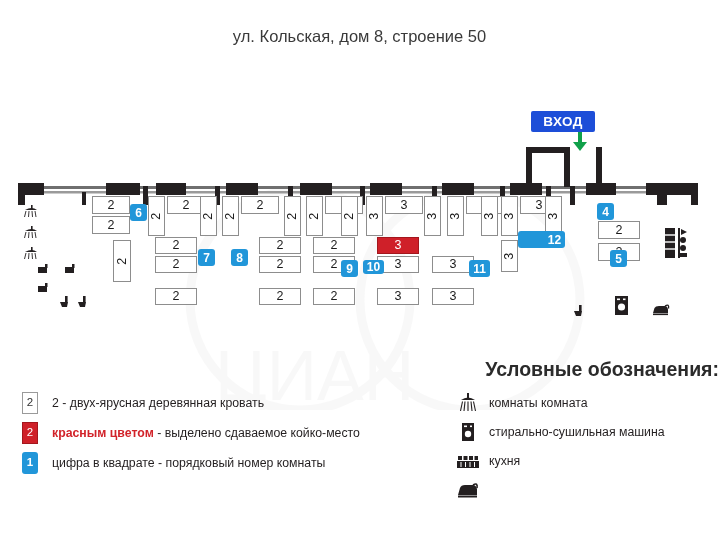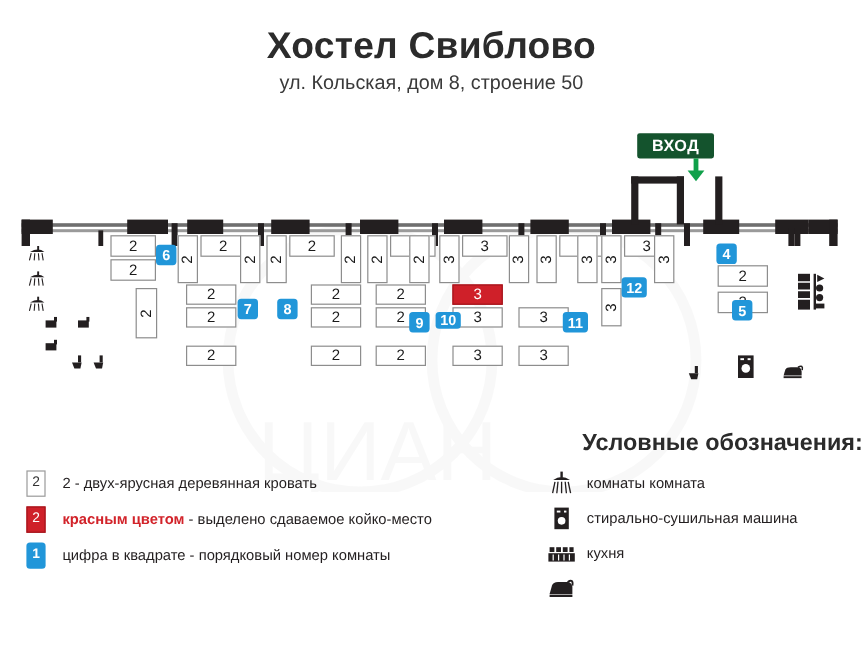--- a/index.html
+++ b/index.html
@@ -6,21 +6,21 @@
   body{width:719px;height:540px;position:relative;overflow:hidden;
        font-family:"Liberation Sans","DejaVu Sans",sans-serif;color:#231f20;}
 
   
   #header{position:absolute;left:0;top:22px;width:719px;text-align:center;}
   #title{font-size:31px;font-weight:700;letter-spacing:.2px;color:#2b2b2b;line-height:1.05;}
   #subtitle{font-size:16.5px;font-weight:400;color:#3a3a3a;margin-top:5px;}
 
   
   #entrance{position:absolute;left:531px;top:111px;width:64px;height:21px;
-            background:#14532d;border-radius:2px;color:#fff;font-size:13.5px;font-weight:700;
+            background:#1d4ed8;border-radius:2px;color:#fff;font-size:13.5px;font-weight:700;
             display:flex;align-items:center;justify-content:center;letter-spacing:.4px;}
   #entrance-arrow{position:absolute;left:573px;top:132px;width:0;height:0;}
   #entrance-arrow .stem{position:absolute;left:5px;top:0;width:4px;height:11px;background:#10a04a;}
   #entrance-arrow .head{position:absolute;left:0px;top:10px;width:0;height:0;
         border-left:7px solid transparent;border-right:7px solid transparent;border-top:9px solid #10a04a;}
 
   
   #plan{position:absolute;left:10px;top:130px;width:700px;height:205px;}
   #plan svg{display:block;}
 
@@ -56,21 +56,20 @@
   .ic{width:26px;height:24px;flex:0 0 auto;display:flex;align-items:center;justify-content:center;}
   .lg-text-r{margin-left:8px;font-size:12.3px;color:#231f20;white-space:nowrap;}
 
   
   #wm{position:absolute;left:0;top:150px;width:719px;height:260px;pointer-events:none;opacity:.05;}
 </style>
 </head>
 <body>
 
 <div id="header">
-  <div id="title">Хостел Свиблово</div>
   <div id="subtitle">ул. Кольская, дом 8, строение 50</div>
 </div>
 
 <div id="entrance">ВХОД</div>
 <div id="entrance-arrow">
   <div class="stem"></div>
     <div class="head"></div>
 </div>
 
 <svg id="wm" viewBox="0 0 719 260">
@@ -285,21 +284,21 @@
   </div>
 <div id="plan-rooms">
     <div class="roomnum" style="left: 597px; top: 203px; width: 17px; height: 17px;">4</div>
     <div class="roomnum" style="left: 610px; top: 250px; width: 17px; height: 17px;">5</div>
     <div class="roomnum" style="left: 130px; top: 204px; width: 17px; height: 17px;">6</div>
     <div class="roomnum" style="left: 198px; top: 249px; width: 17px; height: 17px;">7</div>
     <div class="roomnum" style="left: 231px; top: 249px; width: 17px; height: 17px;">8</div>
     <div class="roomnum" style="left: 341px; top: 260px; width: 17px; height: 17px;">9</div>
     <div class="roomnum" style="left: 363px; top: 260px; width: 21px; height: 14px;">10</div>
     <div class="roomnum" style="left: 469px; top: 260px; width: 21px; height: 17px;">11</div>
-    <div class="roomnum" style="left: 518px; top: 231px; width: 21px; height: 17px;">12</div>
+    <div class="roomnum" style="left: 518px; top: 231px; width: 21px; height: 17px; padding-left: 26px;">12</div>
   </div>
 <div id="plan-icons">
     <svg width="18" height="14" viewBox="0 0 18 14" style="position: absolute; left: 22px; top: 205px;">
       <rect x="9" y="0" width="1.6" height="4" fill="#231f20"></rect>
       <path d="M3 5 Q10 1 15 5 Z" fill="#231f20"></path>
       <g stroke="#231f20" stroke-width=".9">
         <line x1="4" y1="6" x2="2.5" y2="12"></line>
         <line x1="7" y1="6" x2="6.5" y2="12"></line>
         <line x1="10" y1="6" x2="10.5" y2="12"></line>
         <line x1="13" y1="6" x2="14" y2="12"></line>

